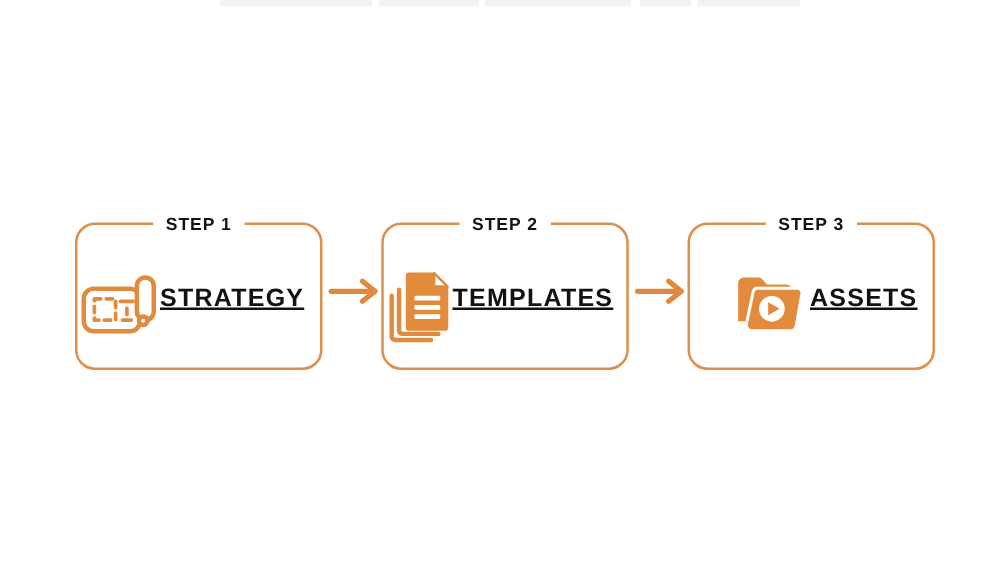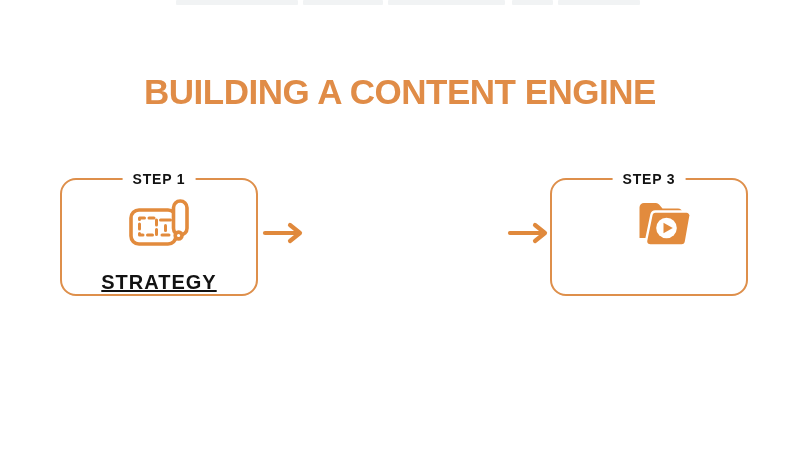--- a/index.html
+++ b/index.html
@@ -34,23 +34,21 @@
 
   .step-box {
     position: absolute;
     top: 178px;
     width: 198px;
     height: 118px;
     border: 2px solid #DE8F4B;
     border-radius: 16px;
     background: #ffffff;
     display: flex;
-    flex-direction: column;
     align-items: center;
-    gap: 13px;
   }
   .step-box.b1 { left: 60px; }
   .step-box.b2 { left: 305px; }
   .step-box.b3 { left: 550px; padding-left: 32px; }
 
   .step-label {
     position: absolute;
     top: -10px;
     left: 50%;
     transform: translateX(-50%);
@@ -92,21 +90,20 @@
 <div class="stage">
 
   <div class="top-artifact">
     <div class="seg" style="left:176px;width:122px;"></div>
     <div class="seg" style="left:303px;width:80px;"></div>
     <div class="seg" style="left:388px;width:117px;"></div>
     <div class="seg" style="left:512px;width:41px;"></div>
     <div class="seg" style="left:558px;width:82px;"></div>
   </div>
 
-  <h1 class="page-title">BUILDING A CONTENT ENGINE</h1>
 
   <div class="step-box b1">
     <div class="step-label">STEP 1</div>
     <div class="icon-slot">
       <svg width="66" height="54" viewBox="0 0 66 54" fill="none" stroke="#E28B3D" stroke-width="3.6" stroke-linecap="round" stroke-linejoin="round">
         <rect x="5" y="14" width="45" height="34" rx="8"></rect>
         <rect x="47.5" y="5" width="13.5" height="34" rx="6.7" fill="#ffffff"></rect>
         <circle cx="52.6" cy="39.5" r="3.4" fill="#ffffff"></circle>
         <rect x="13.5" y="22" width="17" height="17" stroke-width="3" stroke-dasharray="5 4.5"></rect>
         <path d="M34.5 24 h10" stroke-width="3"></path>
@@ -115,31 +112,47 @@
       </svg>
     </div>
     <div class="step-name">STRATEGY</div>
   </div>
 
   <svg class="flow-arrow a1" viewBox="0 0 42 26" fill="none" stroke="#E0893C" stroke-width="4.2" stroke-linecap="round" stroke-linejoin="round">
     <path d="M3 13 H33"></path>
     <path d="M28 5 L38 13 L28 21"></path>
   </svg>
 
+  <div class="step-box b2">
+    <div class="step-label">STEP 2</div>
+    <div class="icon-slot">
+      <svg width="55" height="62" viewBox="0 0 55 63">
+        <path d="M6 24 v33 a3 3 0 0 0 3 3 h29" fill="none" stroke="#E28B3D" stroke-width="3.6" stroke-linecap="round" stroke-linejoin="round"></path>
+        <path d="M12 19 v33 a3 3 0 0 0 3 3 h29" fill="none" stroke="#E28B3D" stroke-width="3.6" stroke-linecap="round" stroke-linejoin="round"></path>
+        <path d="M20 5 h20.5 L52 16.5 V50 a2.5 2.5 0 0 1 -2.5 2.5 H20 a2.5 2.5 0 0 1 -2.5 -2.5 V7.5 A2.5 2.5 0 0 1 20 5 z" fill="#E28B3D"></path>
+        <path d="M40.5 5.5 L51.5 16.5 H40.5 z" fill="#ffffff" stroke="#E28B3D" stroke-width="2" stroke-linejoin="round"></path>
+        <rect x="24.5" y="24" width="21" height="3.8" rx="1" fill="#ffffff"></rect>
+        <rect x="24.5" y="31.5" width="21" height="3.8" rx="1" fill="#ffffff"></rect>
+        <rect x="24.5" y="39" width="21" height="3.8" rx="1" fill="#ffffff"></rect>
+      </svg>
+    </div>
+    <div class="step-name">TEMPLATES</div>
+  </div>
 
   <svg class="flow-arrow a2" viewBox="0 0 42 26" fill="none" stroke="#E0893C" stroke-width="4.2" stroke-linecap="round" stroke-linejoin="round">
     <path d="M3 13 H33"></path>
     <path d="M28 5 L38 13 L28 21"></path>
   </svg>
 
   <div class="step-box b3">
     <div class="step-label">STEP 3</div>
     <div class="icon-slot">
       <svg width="64" height="54" viewBox="0 0 64 54">
         <path d="M6.5 40 V9.5 A4.5 4.5 0 0 1 11 5 h12 a4 4 0 0 1 3.1 1.5 l3.4 4 H45 a4.5 4.5 0 0 1 4.5 4.5 V40 z" fill="#E28B3D"></path>
         <path d="M13 43 L18.5 16.5 a4 4 0 0 1 4 -3 h31 a4 4 0 0 1 4 4.5 L53 43.5 a4.5 4.5 0 0 1 -4.5 4 H17.5 A4.5 4.5 0 0 1 13 43 z" fill="#E28B3D" stroke="#ffffff" stroke-width="2.4" stroke-linejoin="round"></path>
         <circle cx="33.5" cy="30" r="10.3" fill="#ffffff"></circle>
         <path d="M30.5 24.8 L39.8 30 L30.5 35.2 z" fill="#E28B3D"></path>
       </svg>
     </div>
+    <div class="step-name">ASSETS</div>
   </div>
 
 </div>
 
 </body></html>

